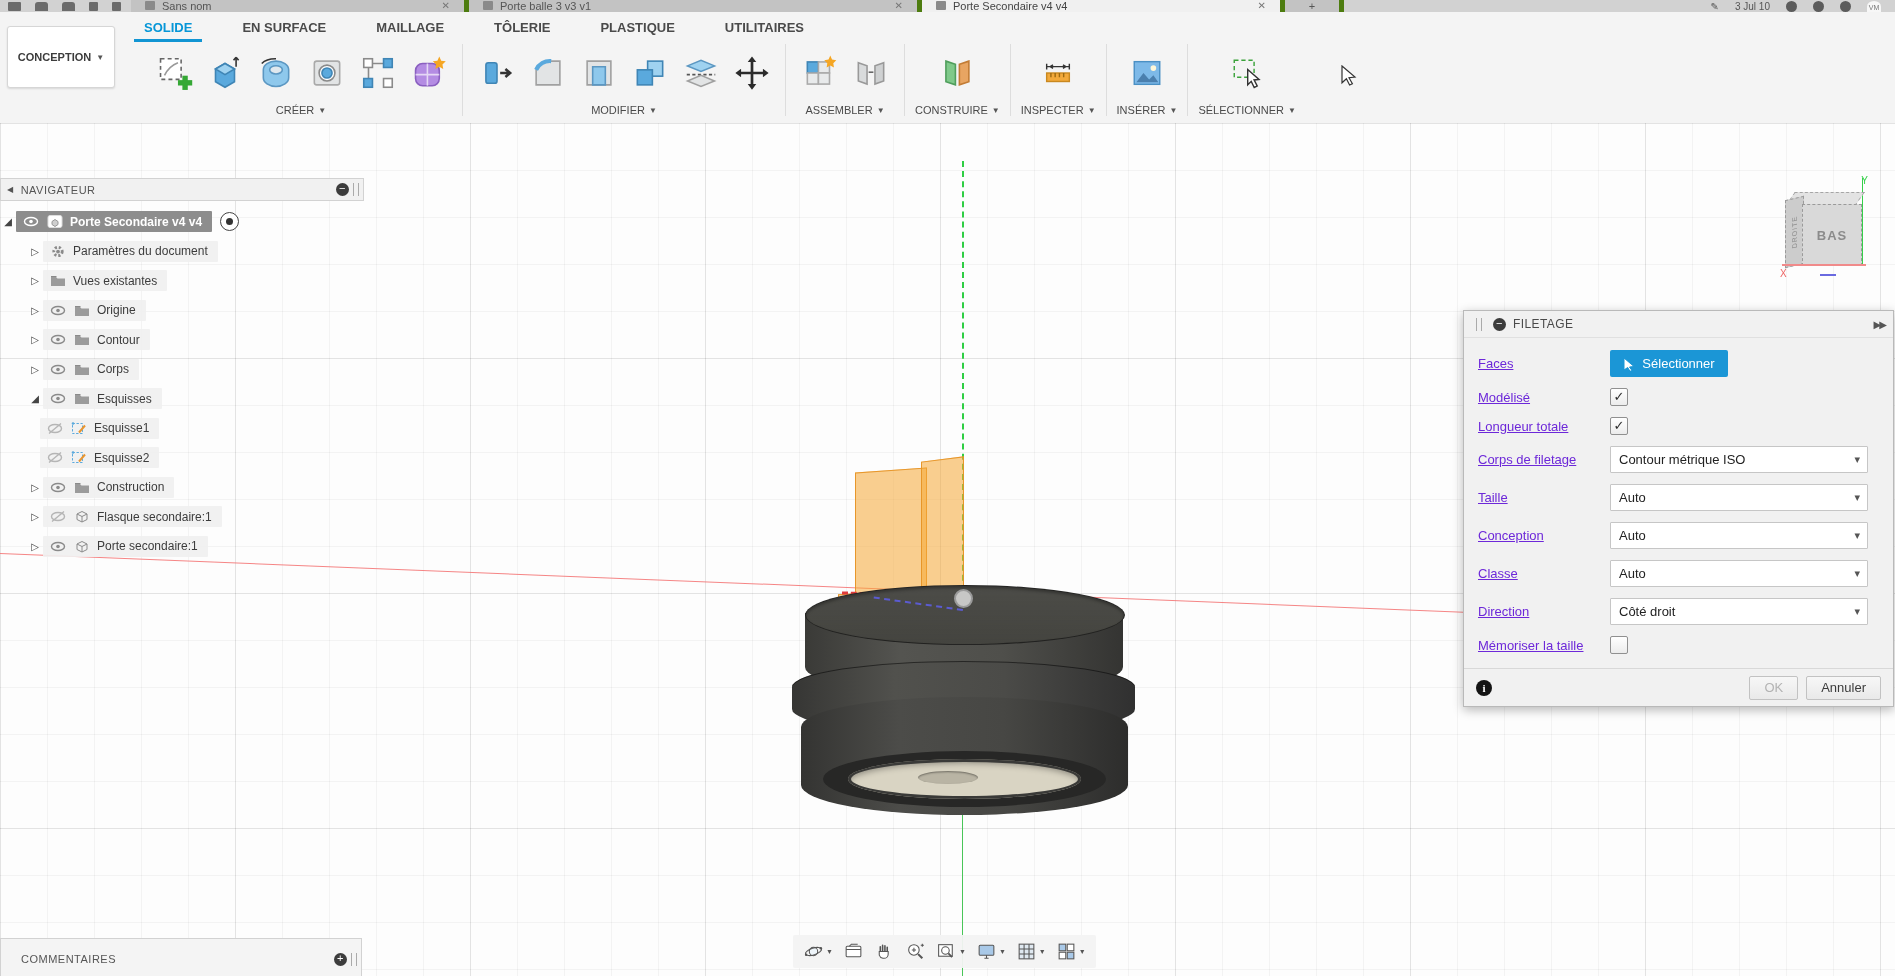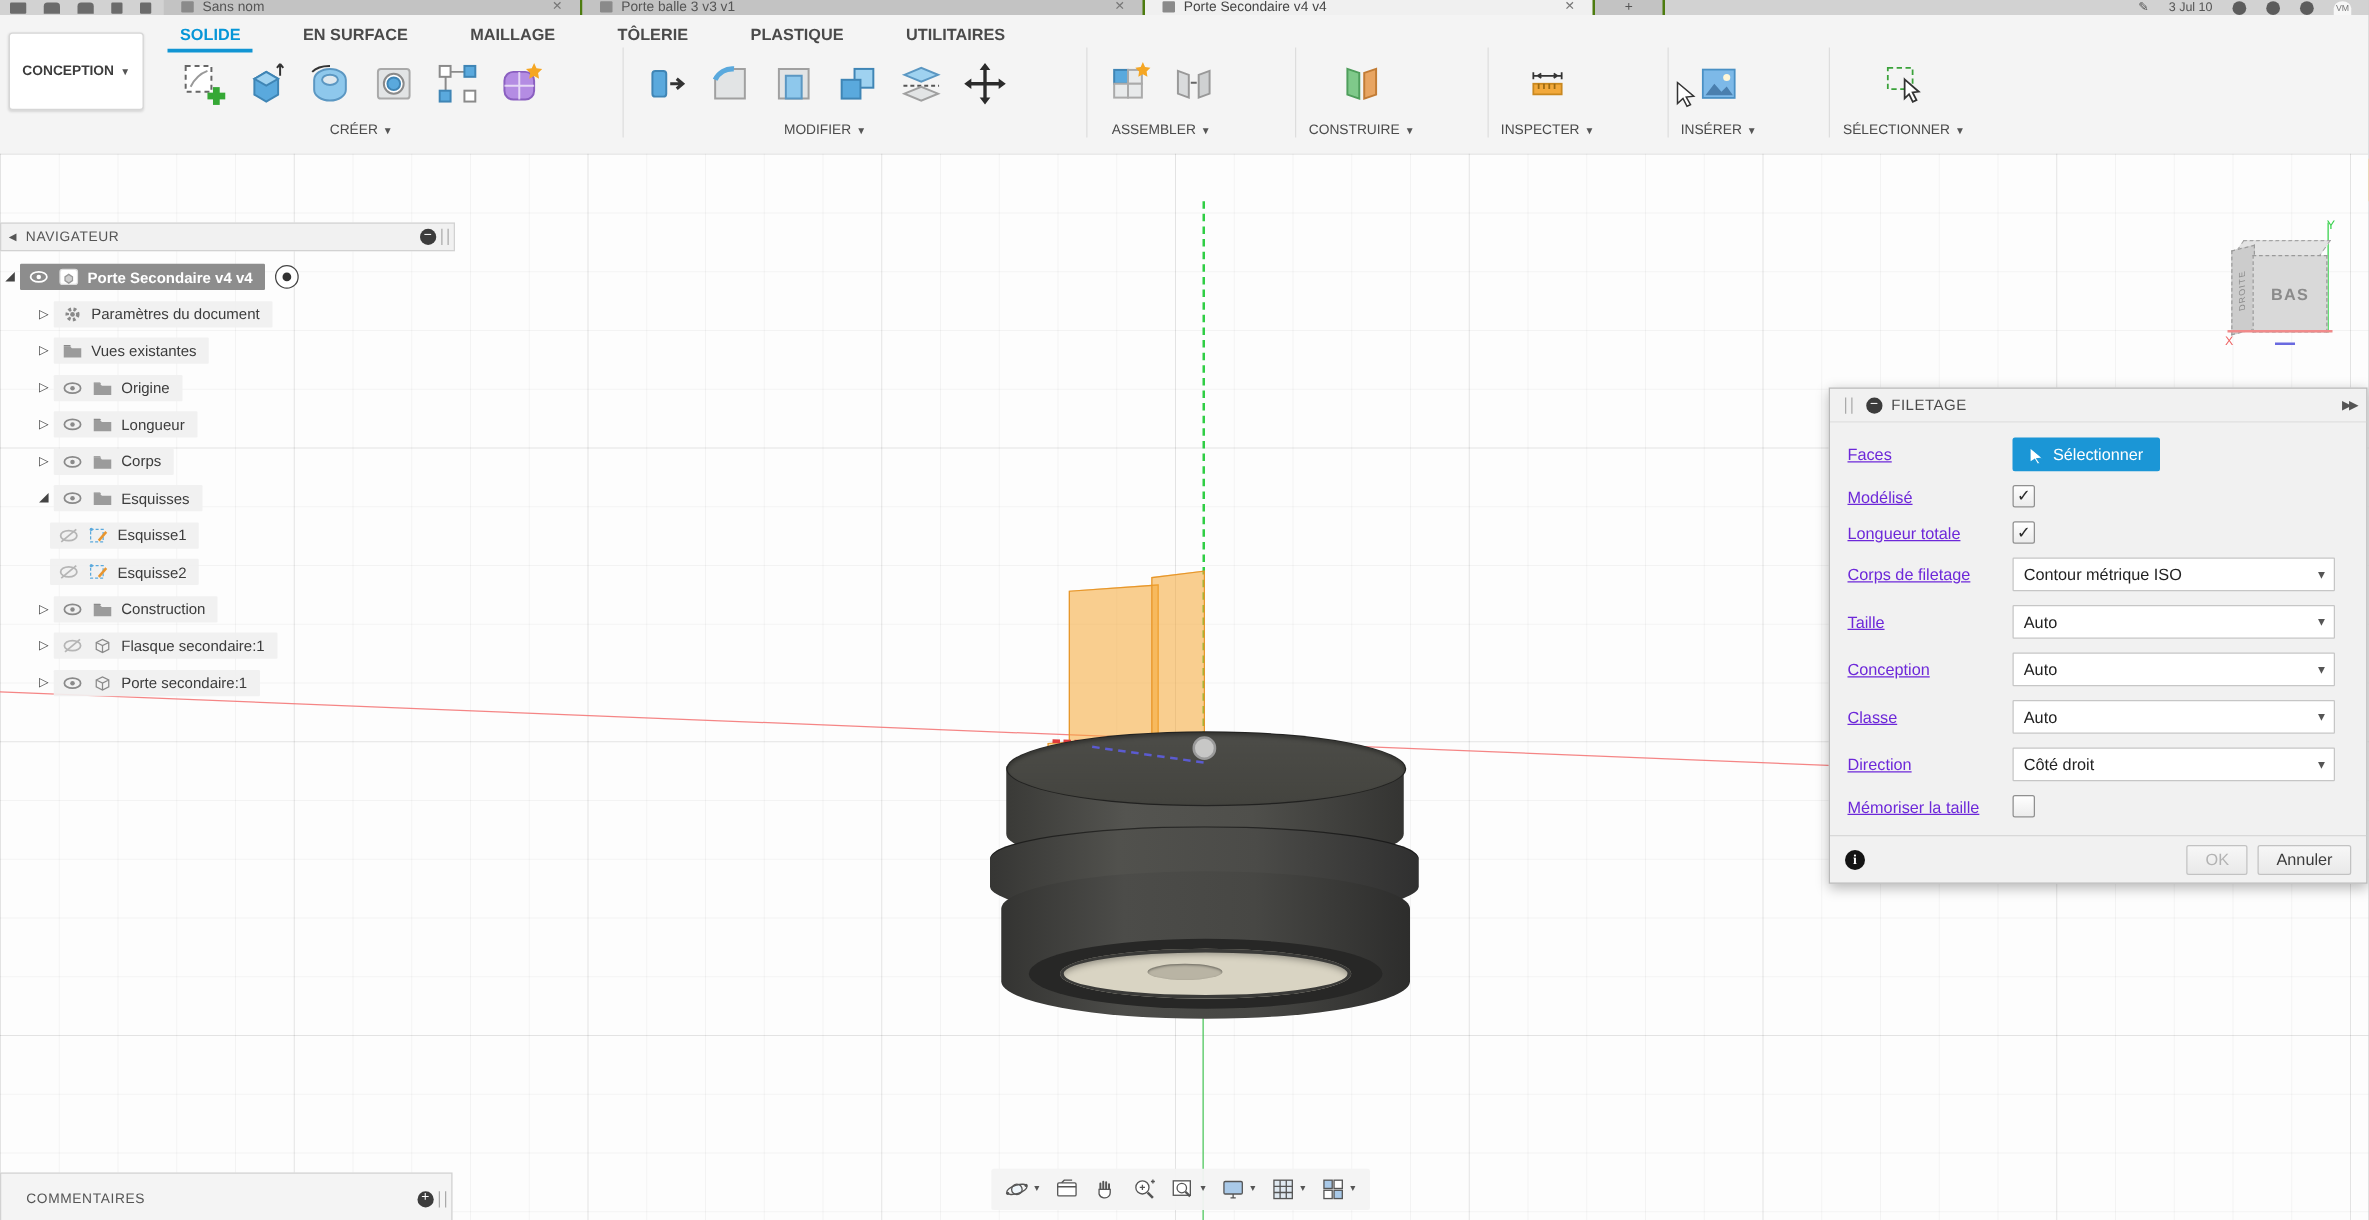--- a/index.html
+++ b/index.html
@@ -3,36 +3,36 @@
 <meta charset="utf-8">
 <style>
   html,body{margin:0;padding:0;background:#888;}
   .app{position:relative;width:1895px;height:976px;background:#fdfdfd;overflow:hidden;
        font-family:"Liberation Sans","DejaVu Sans",sans-serif;color:#333;}
   
   .titlebar{position:absolute;left:0;top:0;width:100%;height:12px;background:#d2d2d2;display:flex;align-items:flex-end;overflow:hidden;}
   .tb-icons{display:flex;gap:14px;padding:0 10px 1px 8px;align-items:flex-end;}
   .tb-ic{width:13px;height:9px;background:#6b6b6b;border-radius:1px;}
   .tb-ic.round{border-radius:3px 3px 0 0;}
-  .doc-tab{height:12px;display:flex;align-items:flex-start;gap:7px;padding:0 14px;background:#c3c3c3;border-right:2px solid #4d7c0f;font-size:11px;color:#555;white-space:nowrap;}
+  .doc-tab{height:12px;display:flex;align-items:flex-start;gap:7px;padding:0 14px;background:#c3c3c3;border-right:5px solid #4d7c0f;font-size:11px;color:#555;white-space:nowrap;}
   .doc-tab .dt-x{color:#777;font-size:10px;}
   .doc-tab.active{background:#f0f0f0;color:#444;}
   .dt-ic{width:10px;height:9px;background:#8a8a8a;border-radius:1px;margin-top:1px;}
   .tb-right{margin-left:auto;display:flex;align-items:flex-start;gap:16px;padding-right:14px;font-size:10px;color:#555;}
   .tb-rc{width:11px;height:11px;border-radius:50%;background:#5c5c5c;margin-top:0;}
   .tb-av{width:14px;height:11px;border-radius:50% 50% 0 0;background:#f7f7f7;color:#777;font-size:7px;text-align:center;line-height:13px;}
   
   .ribbon{position:absolute;left:0;top:12px;width:100%;height:111px;background:#f4f4f4;border-bottom:1px solid #cfcfcf;}
   .conception{position:absolute;left:7px;top:14px;width:106px;height:60px;background:#fff;border:1px solid #d6d6d6;border-radius:3px;box-shadow:0 1px 2px rgba(0,0,0,.12);display:flex;align-items:center;justify-content:center;font-size:11px;font-weight:bold;color:#3c3c3c;gap:5px;}
   .caret{font-size:8px;color:#555;}
   .rtabs{position:absolute;left:140px;top:6px;display:flex;gap:42px;font-size:13px;font-weight:bold;color:#4a4a4a;}
   .rtab{padding:2px 4px 5px;position:relative;}
   .rtab.active{color:#0696d7;}
   .rtab.active::after{content:"";position:absolute;left:-6px;right:-6px;bottom:-2px;height:3px;background:#1195d3;}
-  .groups{position:absolute;left:128px;top:26px;height:84px;display:flex;align-items:flex-start;gap:48px;}
+  .groups{position:absolute;left:140px;top:26px;height:84px;display:flex;align-items:center;}
   .rgroup{position:relative;display:flex;flex-direction:column;align-items:center;padding:0 10px;}
   .rgroup+.rgroup{border-left:1px solid #ddd;}
   .gicons{display:flex;gap:4px;align-items:center;height:58px;}
   .gbtn{width:47px;height:52px;display:flex;align-items:center;justify-content:center;border-radius:2px;}
   .gbtn svg{width:38px;height:38px;}
   .gbtn.small svg{width:34px;height:34px;}
   .glabel{margin-top:2px;font-size:11px;color:#4a4a4a;display:flex;gap:4px;align-items:center;}
   
   .banner{position:absolute;left:0;top:127px;width:100%;height:34px;background:#f5a62b;display:flex;align-items:center;justify-content:center;color:#fff;font-size:14.5px;}
   .banner a{color:#fff;text-decoration:underline;margin-left:4px;cursor:pointer;}
@@ -480,21 +480,21 @@
                 <ellipse cx="8" cy="6" rx="6.5" ry="4" fill="none" stroke="#8a8a8a" stroke-width="1.4"></ellipse>
                 <circle cx="8" cy="6" r="1.8" fill="#8a8a8a"></circle>
               </svg>
             </span>
           <span class="tico">
               <svg viewBox="0 0 16 13">
                 <path d="M1 3 h5 l1.5 1.5 H15 V12 H1z" fill="#9b9b9b"></path>
                 <path d="M1 2 h5 l1 1 h-6z" fill="#8a8a8a"></path>
               </svg>
             </span>
-          <span>Longueur</span>
+          <span>Contour</span>
         </div>
       </div>
       <div class="trow ind1">
         <span class="exp">▷</span>
         <div class="pill">
           <span class="tico">
               <svg viewBox="0 0 16 12">
                 <ellipse cx="8" cy="6" rx="6.5" ry="4" fill="none" stroke="#8a8a8a" stroke-width="1.4"></ellipse>
                 <circle cx="8" cy="6" r="1.8" fill="#8a8a8a"></circle>
               </svg>

